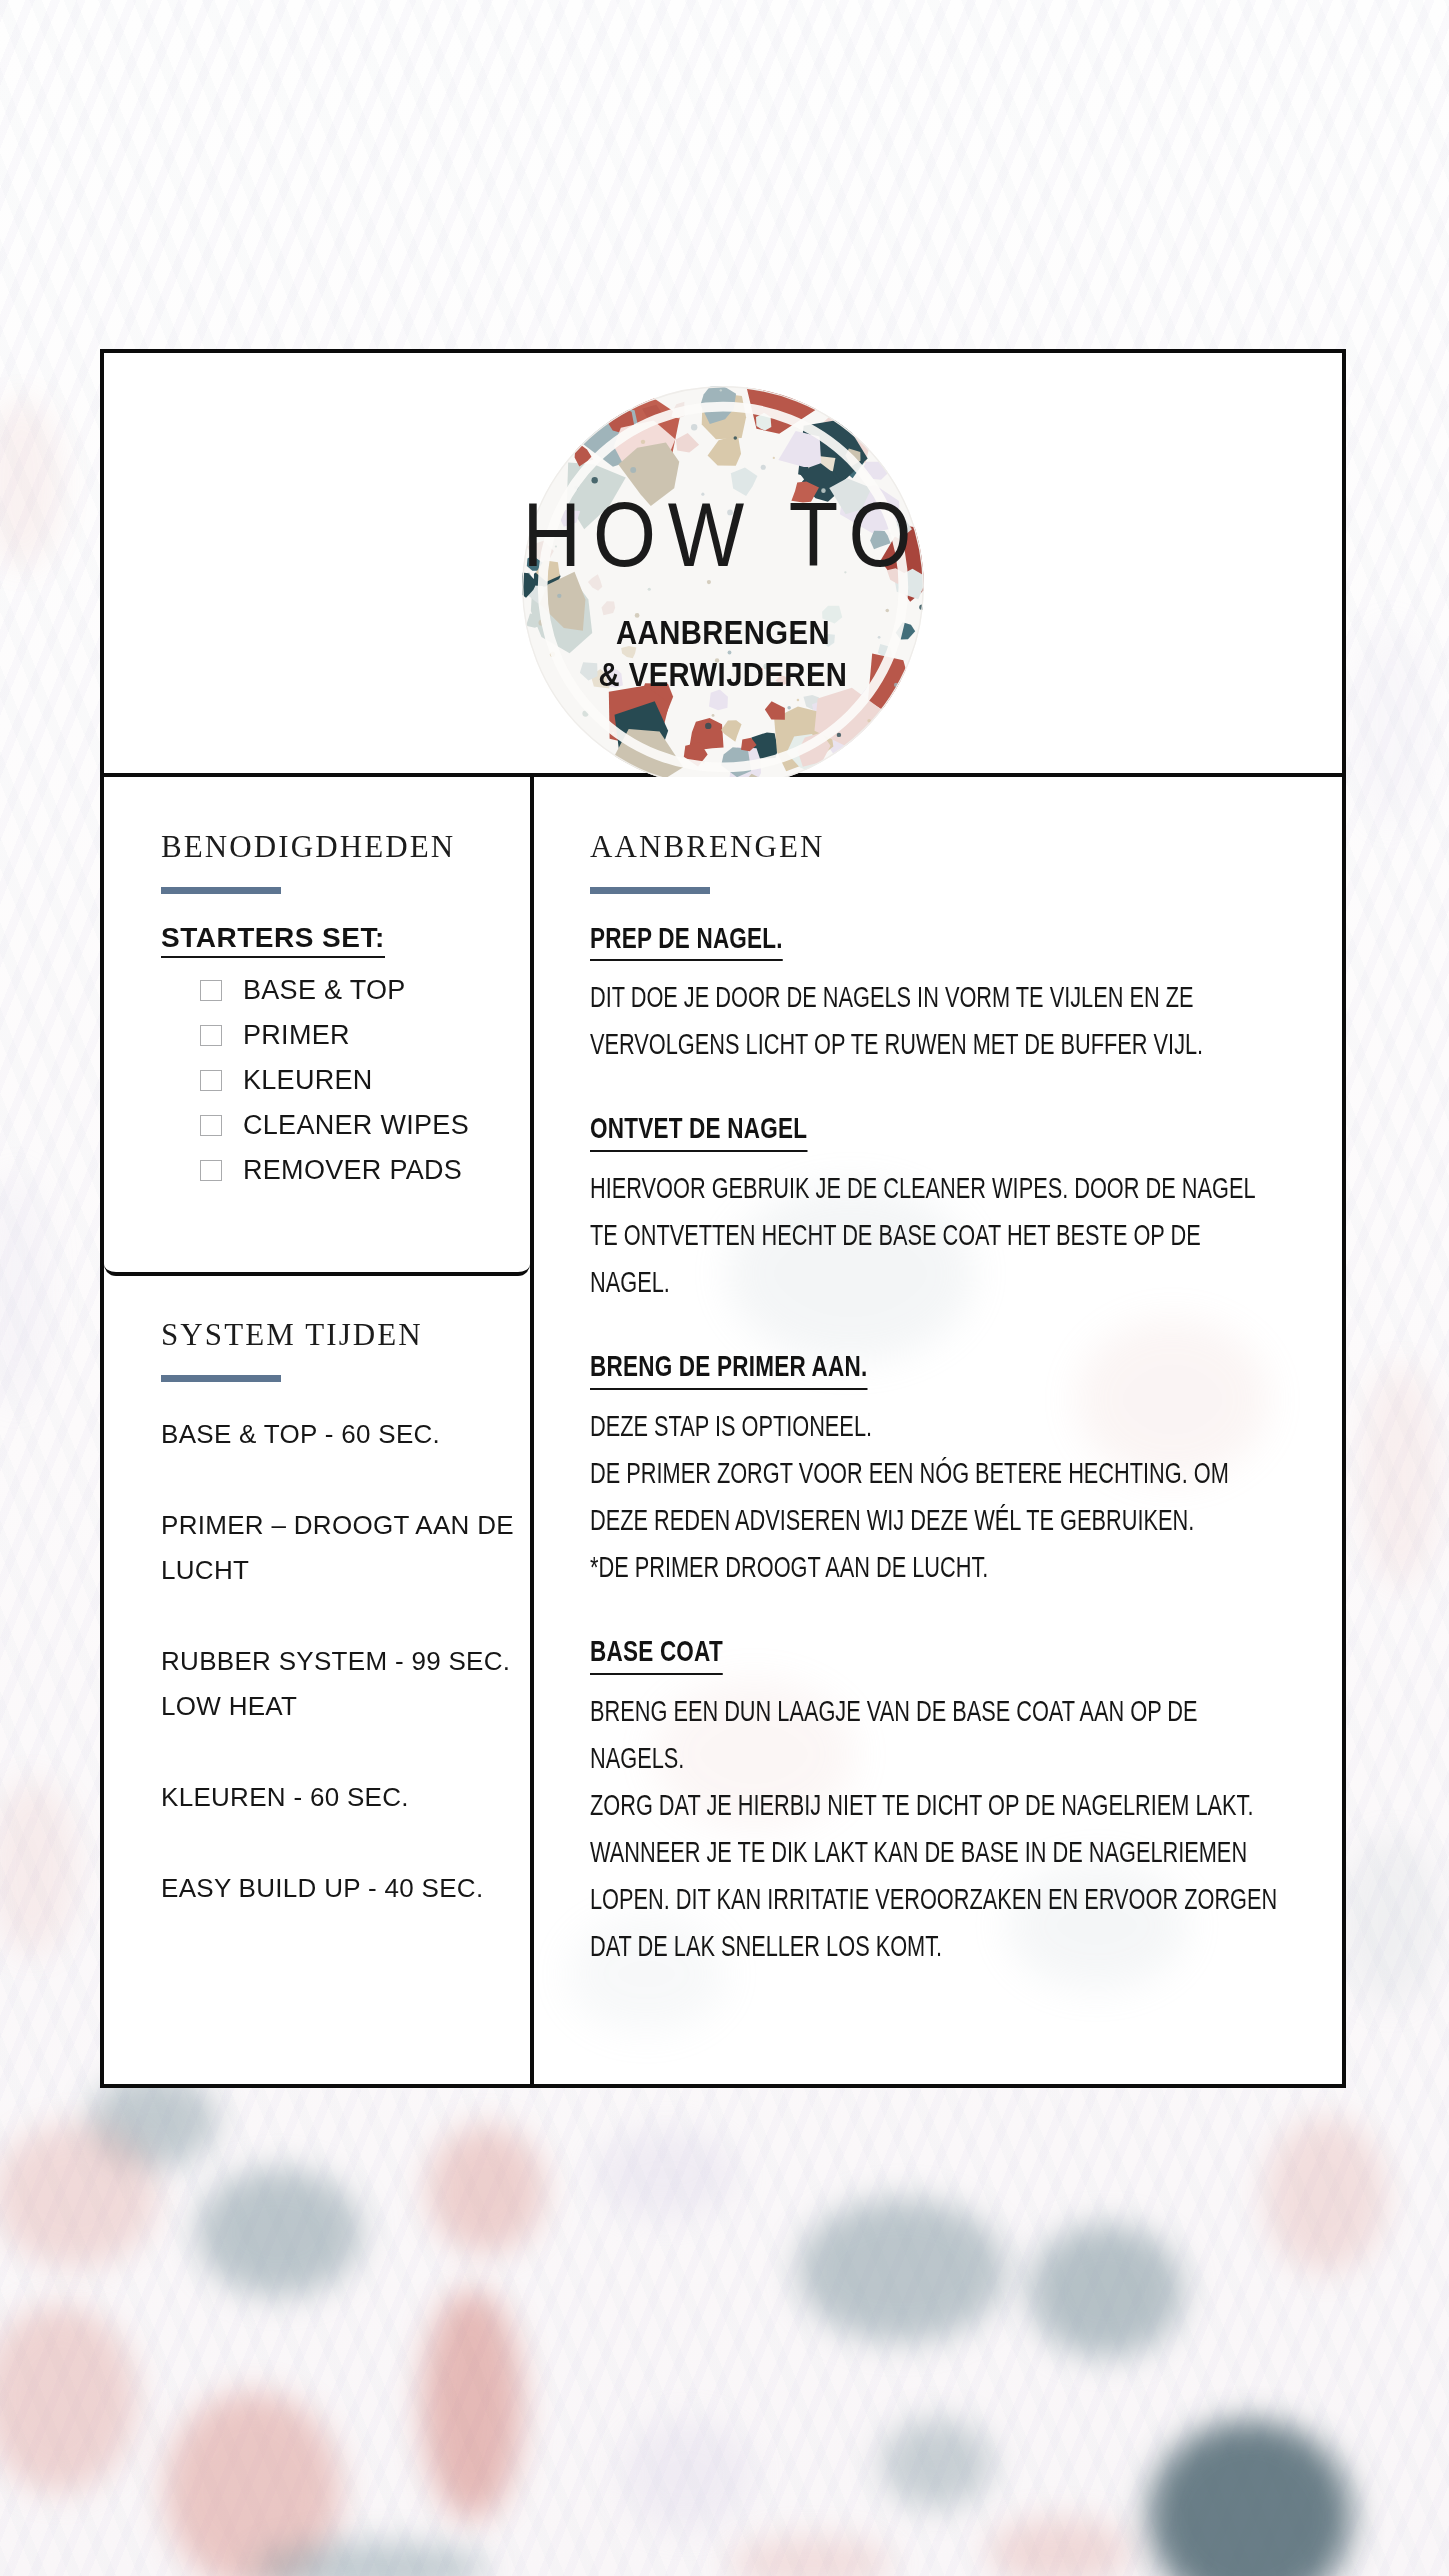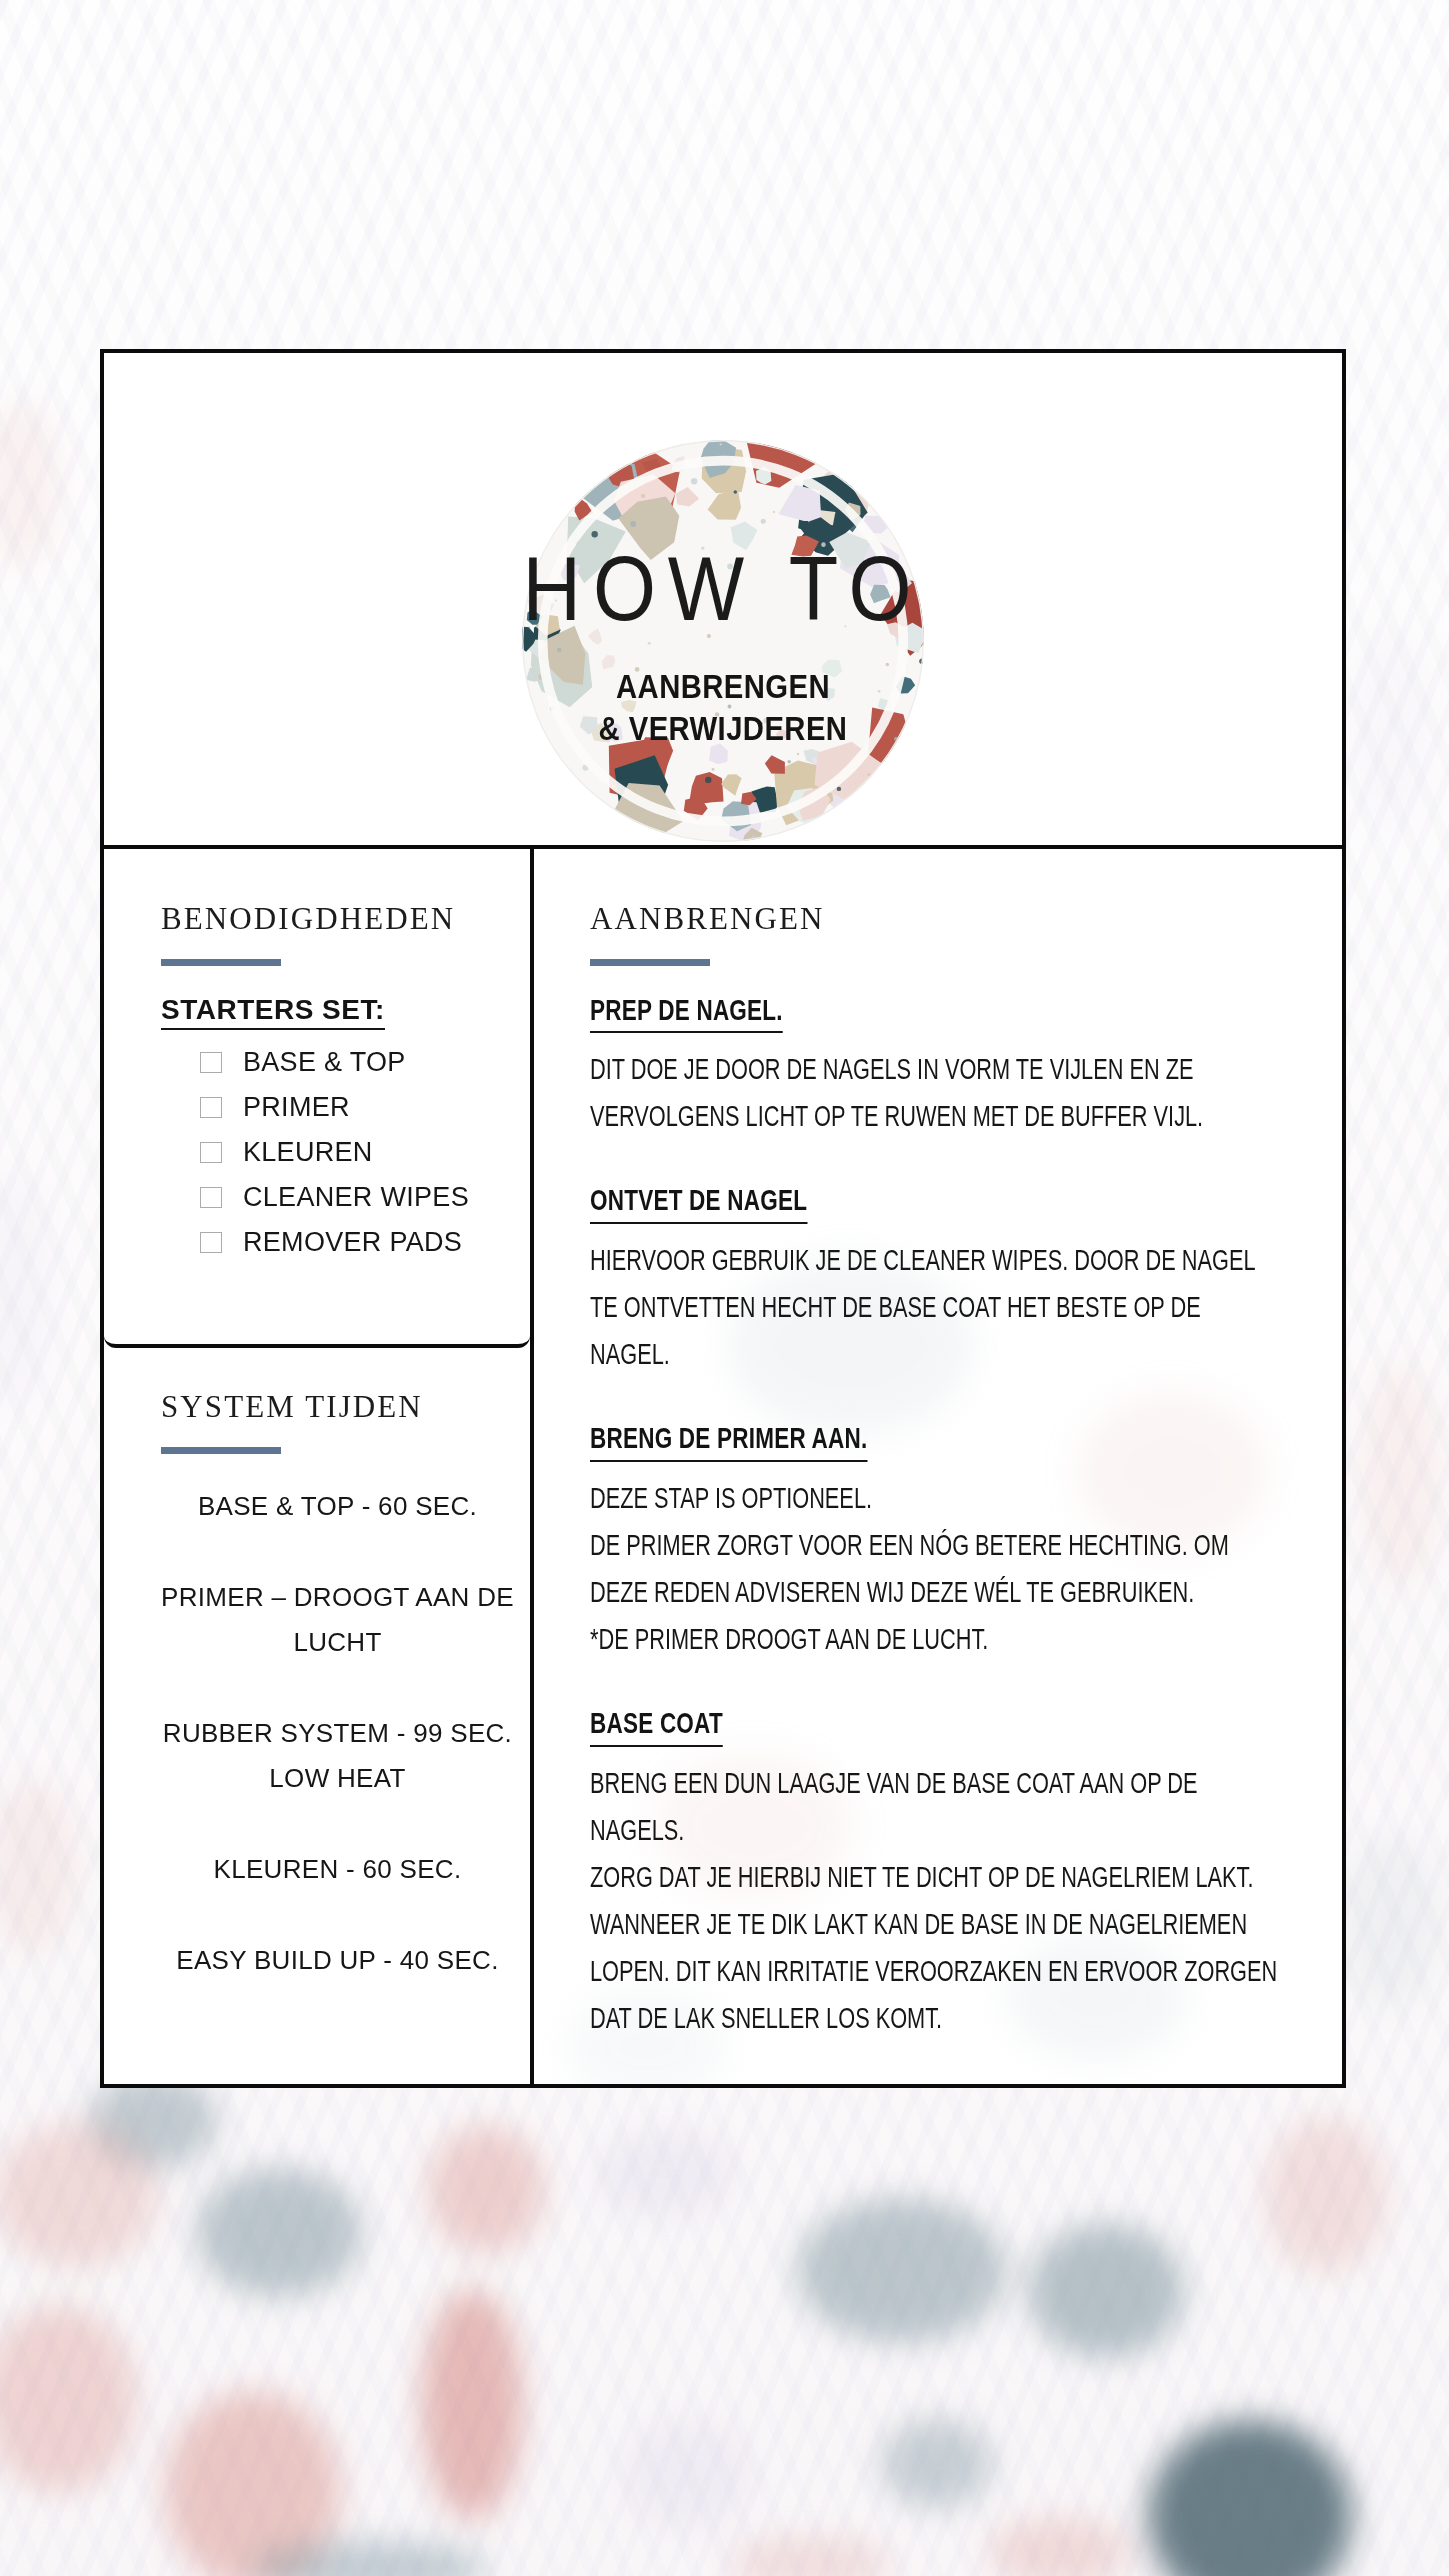--- a/index.html
+++ b/index.html
@@ -37,25 +37,25 @@
     top: 349px;
     width: 1246px;
     height: 1739px;
     box-sizing: border-box;
     border: 4.8px solid #0b0b0b;
     background: #ffffff;
     display: flex;
     flex-direction: column;
   }
   .header-cell {
-    height: 496px;
+    height: 424px;
     box-sizing: border-box;
     border-bottom: 4.8px solid #0b0b0b;
     display: flex;
-    align-items: flex-end;
+    align-items: flex-start;
     justify-content: center;
     background: #ffffff;
     flex: none;
   }
   
   .logo-circle {
     position: relative;
     width: 408px;
     height: 408px;
     margin-top: 29.5px;
@@ -173,21 +173,20 @@
   }
   
   .time-item {
     margin: 0 0 46px 0;
     font-size: 26px;
     line-height: 45px;
     letter-spacing: 0.3px;
     color: #161616;
     max-width: 365px;
     white-space: pre-line;
-    text-align: center;
   }
   .time-item:first-of-type { margin-top: 30px; }
   
   .condensed {
     width: 923px;
     transform: scaleX(0.75);
     transform-origin: 0 0;
     margin-top: 27px;
   }
   .step { margin-bottom: 43px; }

